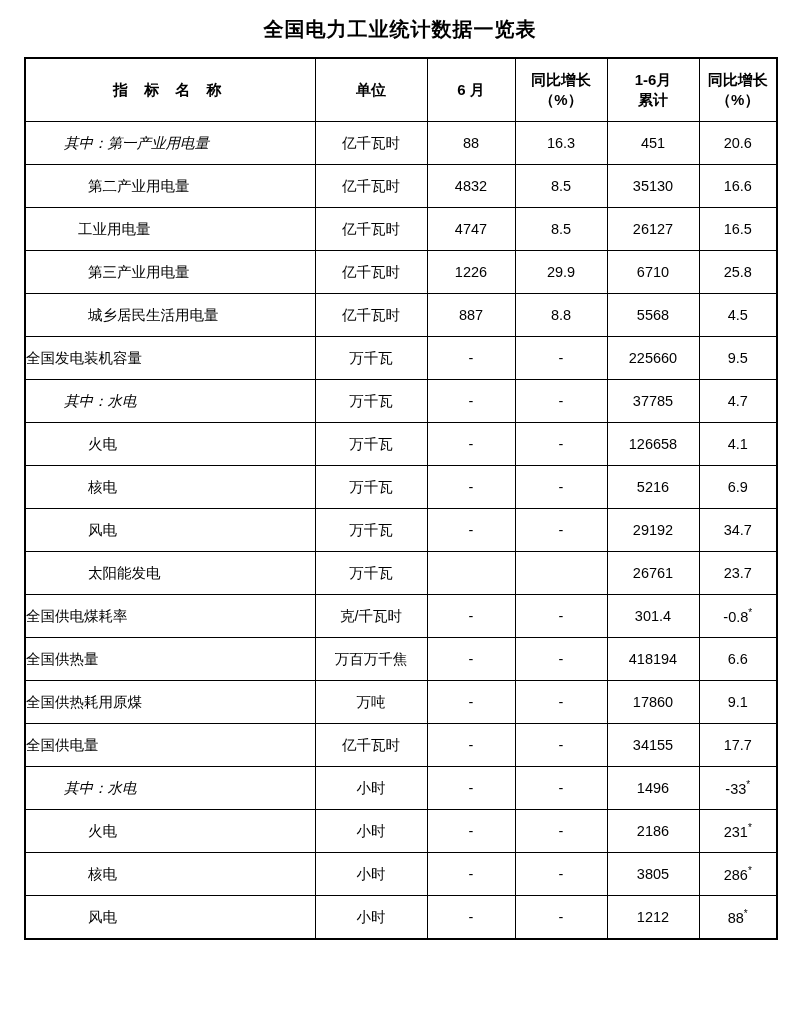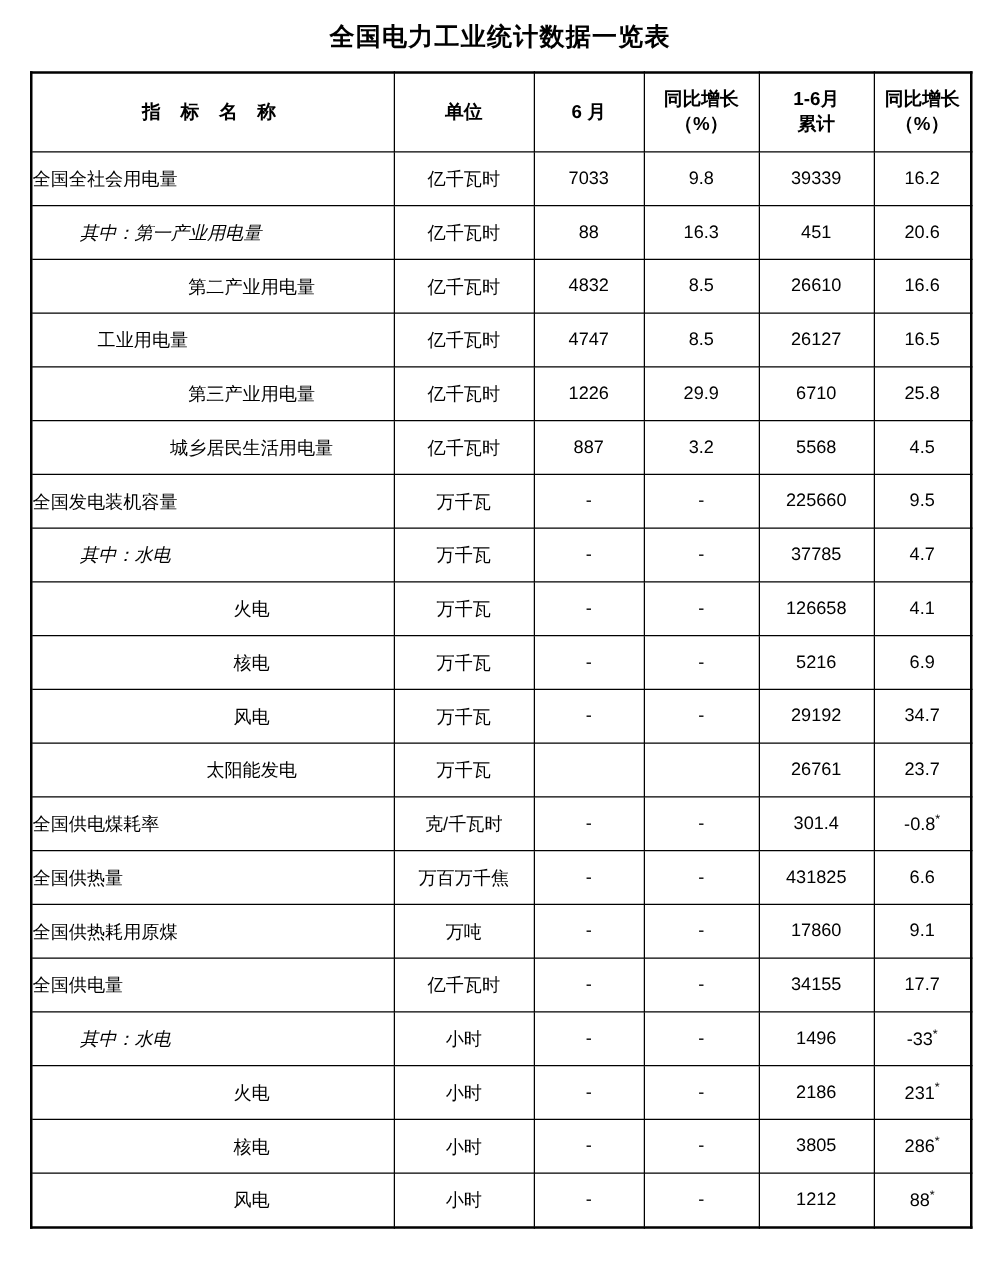--- a/index.html
+++ b/index.html
@@ -62,30 +62,29 @@
   }
   thead th .hdr-line2 {
     display: block;
   }
   .name-cell {
     text-align: left;
     padding-left: 14px;
     white-space: nowrap;
   }
   .name-cell.ind1 { padding-left: 38px; font-style: italic; }
-  .name-cell.ind2 { padding-left: 62px; text-align: center; }
+  .name-cell.ind2 { padding-left: 62px; }
   .name-cell.ind3 { padding-left: 52px; }
   .ctr { text-align: center; }
   .sup {
     vertical-align: super;
     font-size: 10px;
   }
   .hdr-spaced {
     letter-spacing: 6px;
-    font-family: Liberation Serif, serif;
   }
 </style>
 </head>
 <body>
 
 <div class="page">
 
   <div class="doc-title">全国电力工业统计数据一览表</div>
 
   <div class="table-wrap">
@@ -118,41 +117,33 @@
             <span class="hdr-line2">累计</span>
           </th>
           <th>
             <span>同比增长</span>
             <span class="hdr-line2">（%）</span>
           </th>
         </tr>
       </thead>
       <tbody id="tbody">
           <tr>
-            <td class="name-cell">全国全社会用电量</td>
-            <td class="ctr">亿千瓦时</td>
-            <td class="ctr">7033</td>
-            <td class="ctr">9.8</td>
-            <td class="ctr">39339</td>
-            <td class="ctr"><span>16.2</span></td>
-          </tr>
-          <tr>
             <td class="name-cell ind1">其中：第一产业用电量</td>
             <td class="ctr">亿千瓦时</td>
             <td class="ctr">88</td>
             <td class="ctr">16.3</td>
             <td class="ctr">451</td>
             <td class="ctr"><span>20.6</span></td>
           </tr>
           <tr>
             <td class="name-cell ind2">第二产业用电量</td>
             <td class="ctr">亿千瓦时</td>
             <td class="ctr">4832</td>
             <td class="ctr">8.5</td>
-            <td class="ctr">26610</td>
+            <td class="ctr">35130</td>
             <td class="ctr"><span>16.6</span></td>
           </tr>
           <tr>
             <td class="name-cell ind3">工业用电量</td>
             <td class="ctr">亿千瓦时</td>
             <td class="ctr">4747</td>
             <td class="ctr">8.5</td>
             <td class="ctr">26127</td>
             <td class="ctr"><span>16.5</span></td>
           </tr>
@@ -161,21 +152,21 @@
             <td class="ctr">亿千瓦时</td>
             <td class="ctr">1226</td>
             <td class="ctr">29.9</td>
             <td class="ctr">6710</td>
             <td class="ctr"><span>25.8</span></td>
           </tr>
           <tr>
             <td class="name-cell ind2">城乡居民生活用电量</td>
             <td class="ctr">亿千瓦时</td>
             <td class="ctr">887</td>
-            <td class="ctr">3.2</td>
+            <td class="ctr">8.8</td>
             <td class="ctr">5568</td>
             <td class="ctr"><span>4.5</span></td>
           </tr>
           <tr>
             <td class="name-cell">全国发电装机容量</td>
             <td class="ctr">万千瓦</td>
             <td class="ctr">-</td>
             <td class="ctr">-</td>
             <td class="ctr">225660</td>
             <td class="ctr"><span>9.5</span></td>
@@ -226,21 +217,21 @@
             <td class="ctr">-</td>
             <td class="ctr">-</td>
             <td class="ctr">301.4</td>
             <td class="ctr"><span>-0.8</span><span class="sup">*</span></td>
           </tr>
           <tr>
             <td class="name-cell">全国供热量</td>
             <td class="ctr">万百万千焦</td>
             <td class="ctr">-</td>
             <td class="ctr">-</td>
-            <td class="ctr">431825</td>
+            <td class="ctr">418194</td>
             <td class="ctr"><span>6.6</span></td>
           </tr>
           <tr>
             <td class="name-cell">全国供热耗用原煤</td>
             <td class="ctr">万吨</td>
             <td class="ctr">-</td>
             <td class="ctr">-</td>
             <td class="ctr">17860</td>
             <td class="ctr"><span>9.1</span></td>
           </tr>

